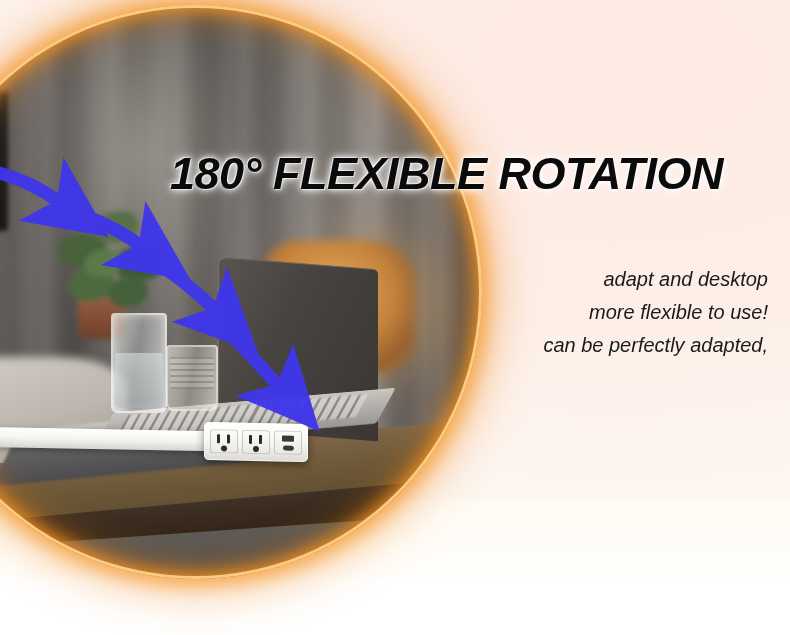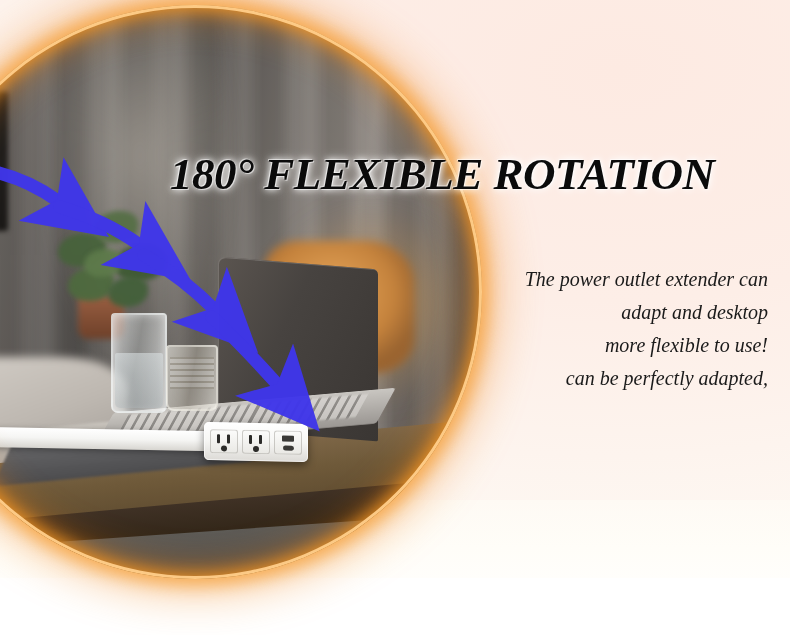--- a/index.html
+++ b/index.html
@@ -7,21 +7,20 @@
     width:790px;height:635px;
     background:#ffffff;
     font-family:"Liberation Sans", sans-serif;
     overflow:hidden;
   }
   #stage{
     position:relative;
     width:790px;height:635px;
     overflow:hidden;
     background:#ec4899;
-    font-family:Liberation Serif, serif;
   }
   
   .bg-wash{
     position:absolute;left:0;top:0;width:790px;height:580px;
     background:
       radial-gradient(120% 95% at 78% 12%, #fdeae2 0%, #fdeee7 42%, #fdf4ee 70%, #fefbf6 100%);
   }
   .bg-wash-bottom{
     position:absolute;left:0;top:500px;width:790px;height:80px;
     background:linear-gradient(#fefaf4 0%, #fffdf8 60%, #fffefb 100%);
@@ -343,19 +342,18 @@
       </svg>
 
     </div>
   </div>
 
   <div class="rim"></div>
 
   <div class="headline">180° FLEXIBLE ROTATION</div>
 
   <div class="body-copy">
-    <span class="ln">The power outlet extender can</span>
     <span class="ln">adapt and desktop</span>
     <span class="ln">more flexible to use!</span>
     <span class="ln">can be perfectly adapted,</span>
   </div>
 
 </div>
 
 </body></html>

